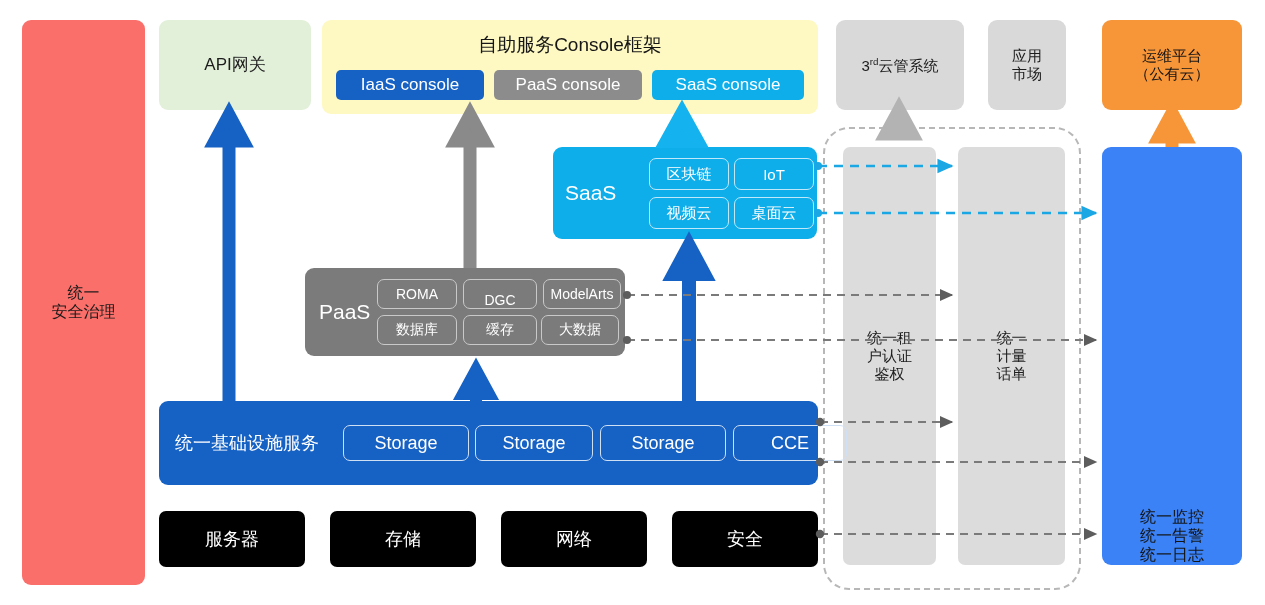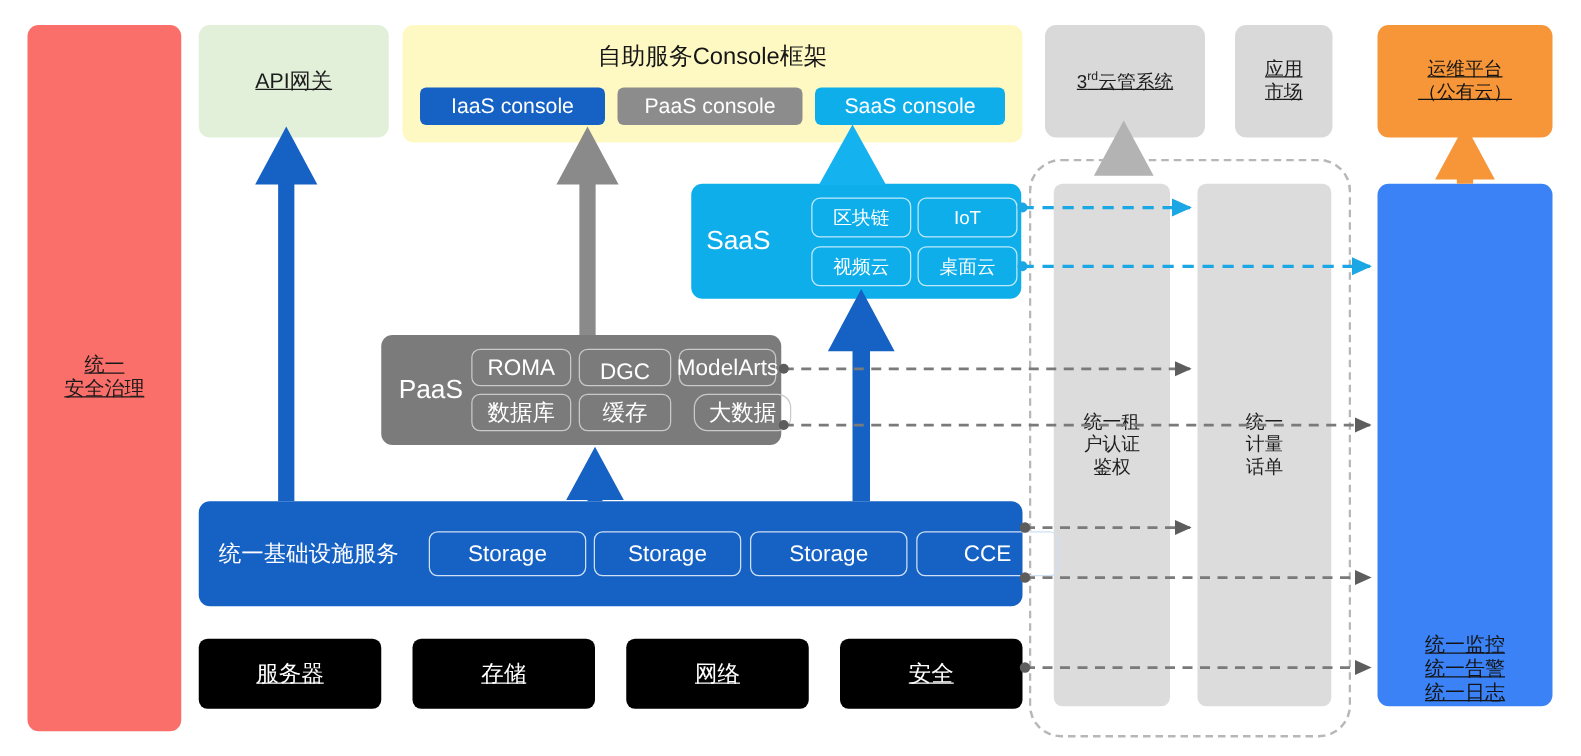--- a/index.html
+++ b/index.html
@@ -7,21 +7,21 @@
     font-family:"Liberation Sans","DejaVu Sans",sans-serif;
     -webkit-font-smoothing:antialiased;
   }
   #stage{
     position:relative;
     width:1265px;
     height:605px;
     background:#ffffff;
     overflow:hidden;
   }
-  .box{position:absolute;box-sizing:border-box;display:flex;align-items:center;justify-content:center;text-align:center;text-decoration:underline;}
+  .box{position:absolute;box-sizing:border-box;display:flex;align-items:center;justify-content:center;text-align:center;}
   .lbl{line-height:1.18;white-space:pre-line;}
 
   
   .red-band{
     background:#fb6f6a;
     border-radius:9px;
     color:#1a1a1a;
     font-size:16px;
     font-weight:400;
   }
@@ -101,21 +101,21 @@
     display:block;
   }
   .paas-name{
     position:absolute;left:14px;top:50%;transform:translateY(-50%);
     color:#ffffff;font-size:21px;
   }
   .paas-chip{
     position:absolute;
     border:1.6px solid #c9c9c9;
     border-radius:7px;
-    color:#ffffff;font-size:18px;
+    color:#ffffff;font-size:14px;
     display:flex;align-items:center;justify-content:center;
   }
 
   
   .infra{
     background:#1661c4;
     border-radius:9px;
     display:block;
   }
   .infra-name{
@@ -246,21 +246,21 @@
     </div>
     <div class="paas-chip" style="left:238px;top:11px;width:76px;height:28px;">
       <span>ModelArts</span>
     </div>
     <div class="paas-chip" style="left:72px;top:47px;width:78px;height:28px;">
       <span>数据库</span>
     </div>
     <div class="paas-chip" style="left:158px;top:47px;width:72px;height:28px;">
       <span>缓存</span>
     </div>
-    <div class="paas-chip" style="left:250px;top:47px;width:76px;height:28px;border-radius:11px;">
+    <div class="paas-chip" style="left:236px;top:47px;width:76px;height:28px;">
       <span>大数据</span>
     </div>
   </div>
 
   <div class="infra" style="position:absolute;left:159px;top:401px;width:659px;height:84px;">
     <div class="infra-name">统一基础设施服务</div>
     <div class="infra-chip" style="left:184px;width:124px;">
       <span>Storage</span>
     </div>
     <div class="infra-chip" style="left:316px;width:116px;">

